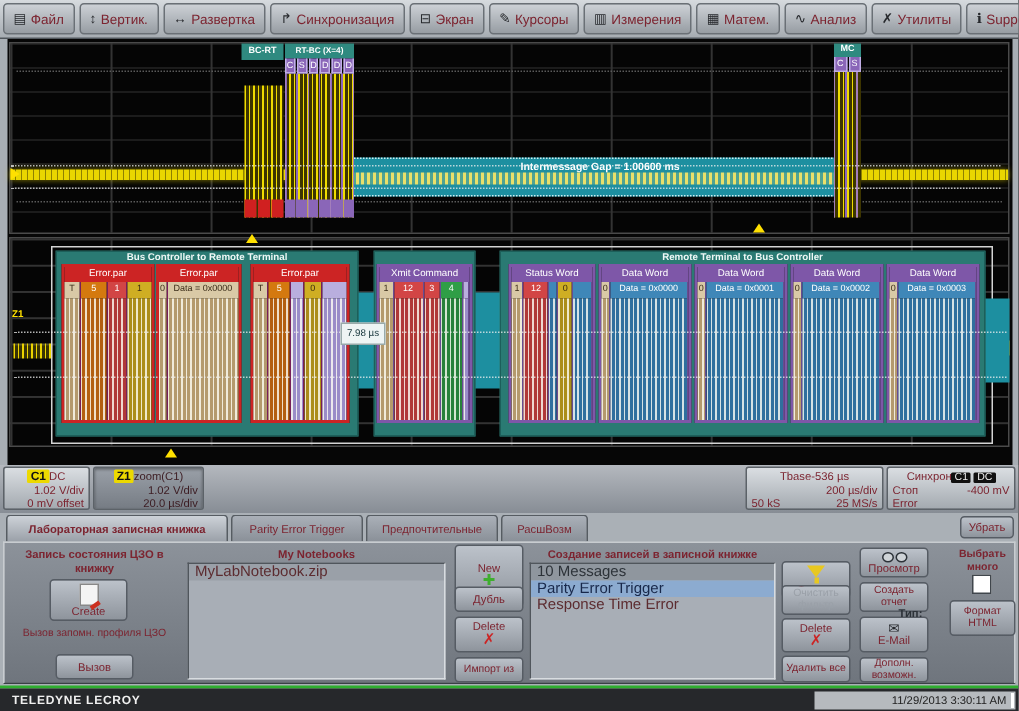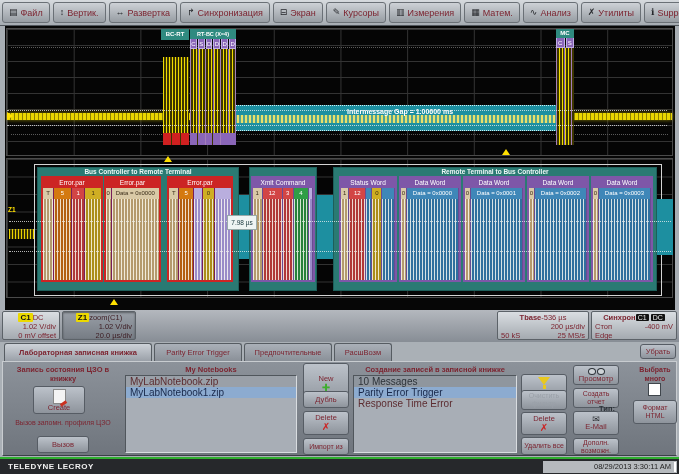--- a/index.html
+++ b/index.html
@@ -79,21 +79,21 @@
   #z1mark{position:absolute;left:1px;top:47px;color:#ffe000;font-size:6.5px;font-weight:bold;z-index:6;}
   
   #descstrip{position:absolute;left:0;top:310px;width:679px;height:32px;background:linear-gradient(#b4b8be,#878d95);}
   .descbox{position:absolute;top:1px;height:29px;border:1px solid #5c6268;border-radius:2px;box-sizing:border-box;
       background:linear-gradient(#dadee2,#a4aab0);font-size:7.5px;color:#7c2430;padding:1px 3px;}
   .descbox.dark{background:linear-gradient(#9aa0a8,#767c84);box-shadow:inset 0 1px 2px rgba(0,0,0,.4);color:#3c1c22;}
   .descbox .r1{display:flex;justify-content:center;align-items:center;height:9px;}
   .descbox .r2,.descbox .r3{display:flex;justify-content:space-between;height:9px;line-height:9px;}
   .chiptag{background:#ecd900;color:#111;font-weight:bold;font-size:8px;line-height:9px;padding:0 2px;border-radius:1px;}
   .blackchip{background:#111;color:#eee;font-size:7px;line-height:9px;padding:0 2px;border-radius:1px;}
-  .dlabel{font-weight:bold;}
+  .dlabel{font-weight:normal;}
   
   #tabsrow{position:absolute;left:0;top:342px;width:679px;height:19px;}
   .tab{position:absolute;top:1px;height:18px;border:1px solid #565c62;border-bottom:none;border-radius:3px 3px 0 0;
       font-size:7.5px;color:#7c2430;text-align:center;line-height:17px;box-sizing:border-box;
       background:linear-gradient(#aab0b8,#8a9098);white-space:nowrap;overflow:hidden;}
   .tab.active{background:linear-gradient(#cdd2d8,#9aa0a8);font-weight:bold;}
   #dlgclose{position:absolute;right:3px;top:2px;width:36px;height:15px;margin-left:30px;}
   #dlgbody{position:absolute;left:2px;top:361px;width:675px;height:95px;background:linear-gradient(#8c929a,#6f757d);
       border:1px solid #c8ccd0;border-bottom-color:#3a4046;box-sizing:border-box;}
   .shead{position:absolute;font-size:7.5px;font-weight:bold;color:#7c2430;text-align:center;line-height:9px;}
@@ -478,21 +478,21 @@
       <div class="r1">
           <span class="dlabel">Синхрон</span>
         <span><span class="blackchip">C1</span>
         <span class="blackchip">DC</span></span>
         </div>
       <div class="r2">
           <span>Стоп</span>
         <span>-400 mV</span>
         </div>
       <div class="r3">
-          <span>Edge</span>
+          <span>Error</span>
           <span></span>
         </div>
     </div>
   </div>
 
   <div id="tabsrow">
     <div class="tab active" style="left:4px;width:148px">Лабораторная записная книжка</div>
     <div class="tab" style="left:154px;width:88px">Parity Error Trigger</div>
     <div class="tab" style="left:244px;width:88px">Предпочтительные</div>
     <div class="tab" style="left:334px;width:58px">РасшВозм</div>
@@ -504,21 +504,20 @@
     <div class="btn" style="left:30px;top:24px;width:52px;height:28px">
       <span class="pageicon"></span>
       <span>Create</span>
     </div>
     <div class="shead" style="left:4px;top:56px;width:112px;font-weight:normal;font-size:7px">Вызов запомн. профиля ЦЗО</div>
     <div class="btn" style="left:34px;top:74px;width:52px;height:17px">Вызов</div>
 
     <div class="shead" style="left:122px;top:3px;width:172px">My Notebooks</div>
     <div class="listbox" id="nblist" style="left:122px;top:13px;width:172px;height:78px">
         <div class="lrow alt">MyLabNotebook.zip</div>
-        <div class="lrow sel">MyLabNotebook1.zip</div>
       </div>
 
     <div class="btn" style="left:300px;top:1px;width:46px;height:42px">
       <span>New</span>
       <span class="big" style="color:#3fae2f">✚</span>
     </div>
     <div class="btn" style="left:300px;top:29px;width:46px;height:17px">Дубль</div>
     <div class="btn" style="left:300px;top:49px;width:46px;height:24px">
       <span>Delete</span>
       <span class="big" style="color:#cc2424">✗</span>
@@ -570,15 +569,15 @@
     <div id="checkbox" style="left:645px;top:21px"></div>
     <div class="shead" style="left:596px;top:42px;width:26px;color:#2c3238;text-align:left">Тип:</div>
     <div class="btn" style="left:630px;top:38px;width:44px;height:24px;font-size:7px">
       <span>Формат HTML</span>
     </div>
   </div>
 
   <div id="greenline"></div>
   <div id="statusbar">
     <span id="brand">TELEDYNE LECROY</span>
-    <span id="clockbar">08/29/2013 3:30:11 AM</span>
+    <span id="clockbar">11/29/2013 3:30:11 AM</span>
   </div>
 </div>
 
 </body></html>

